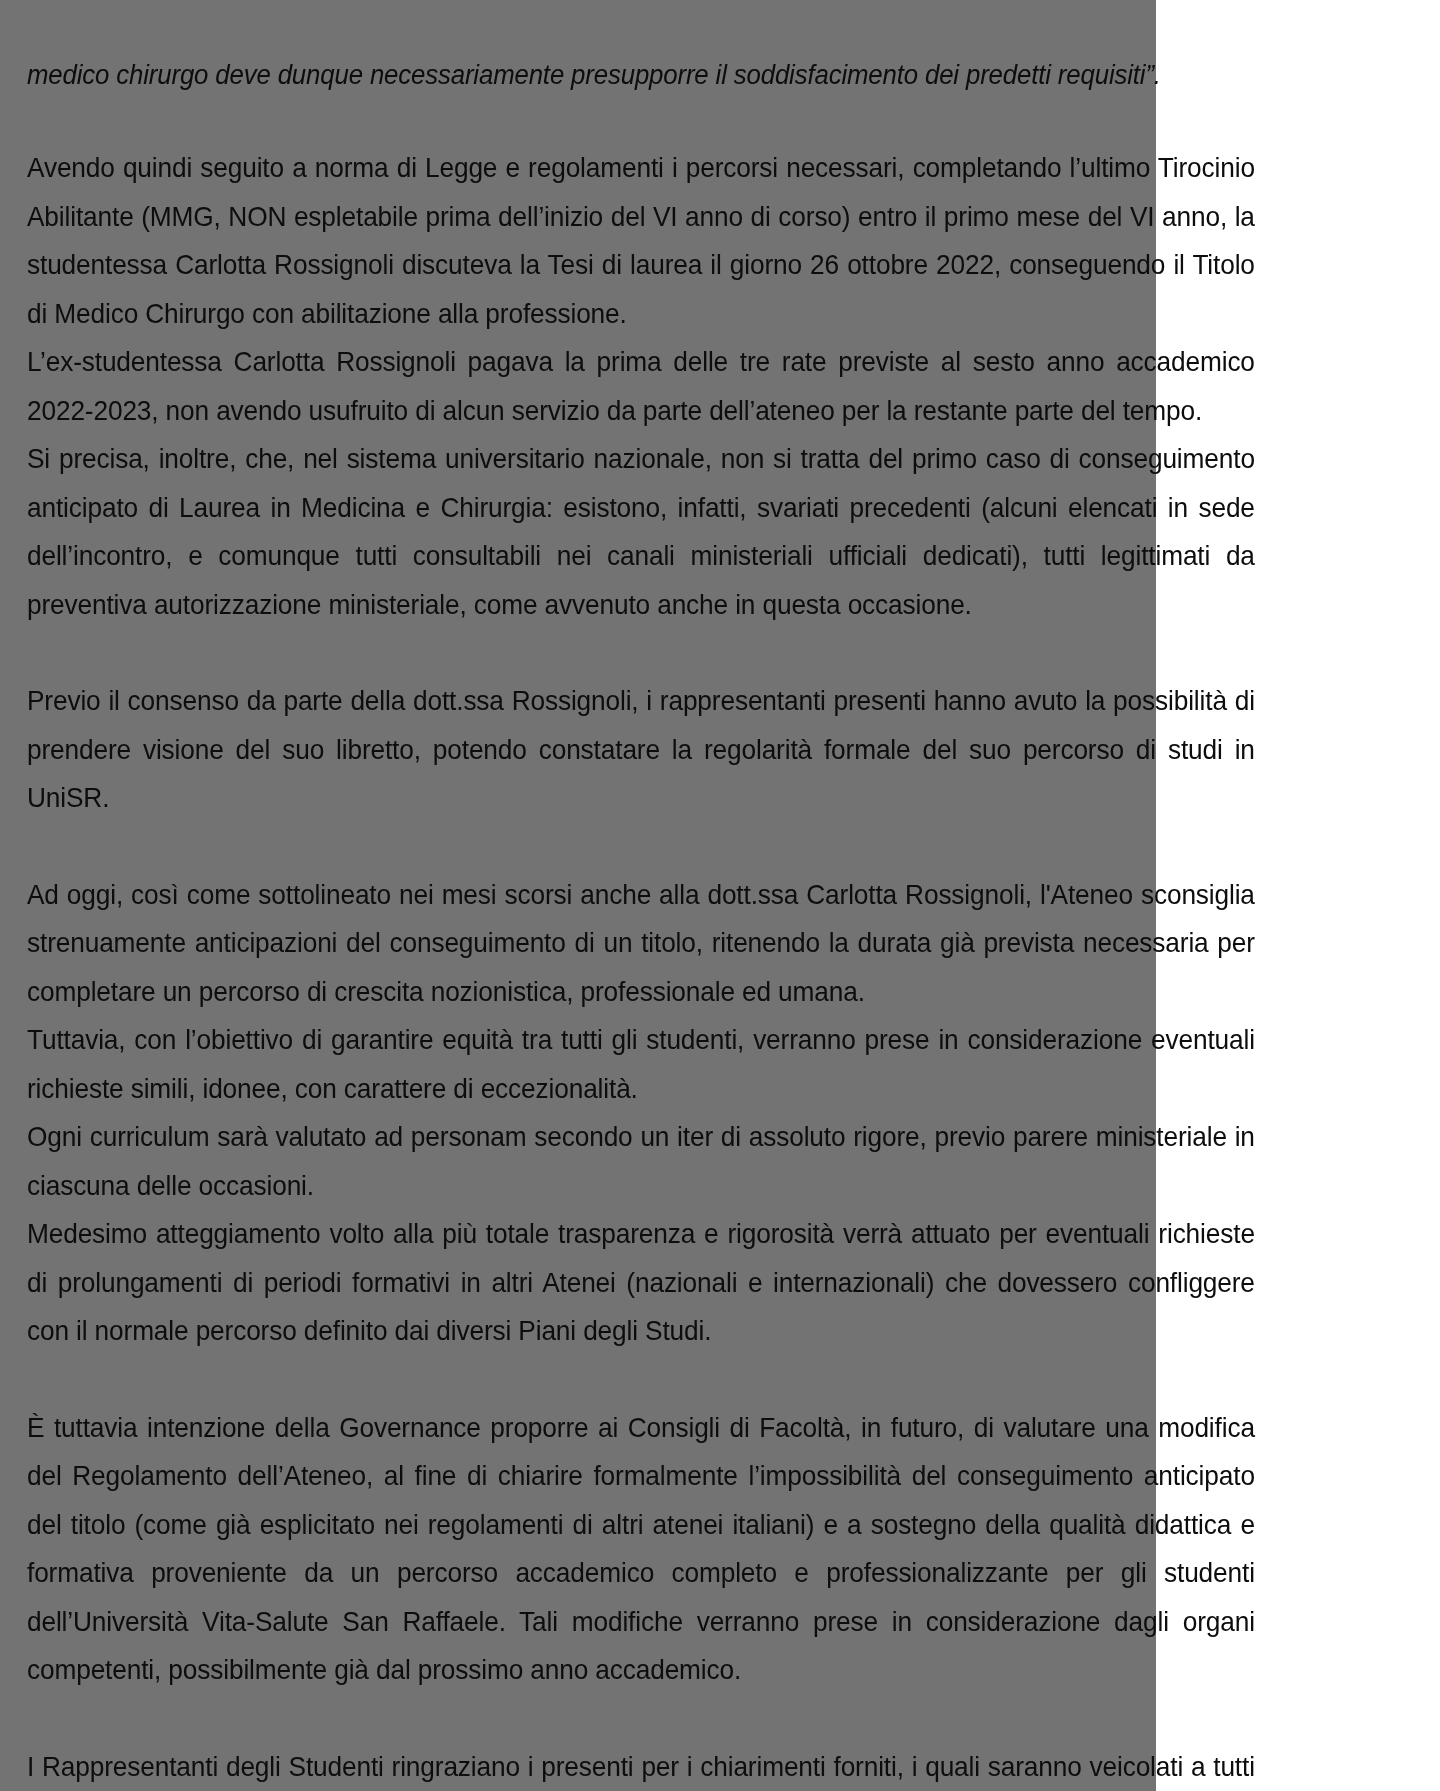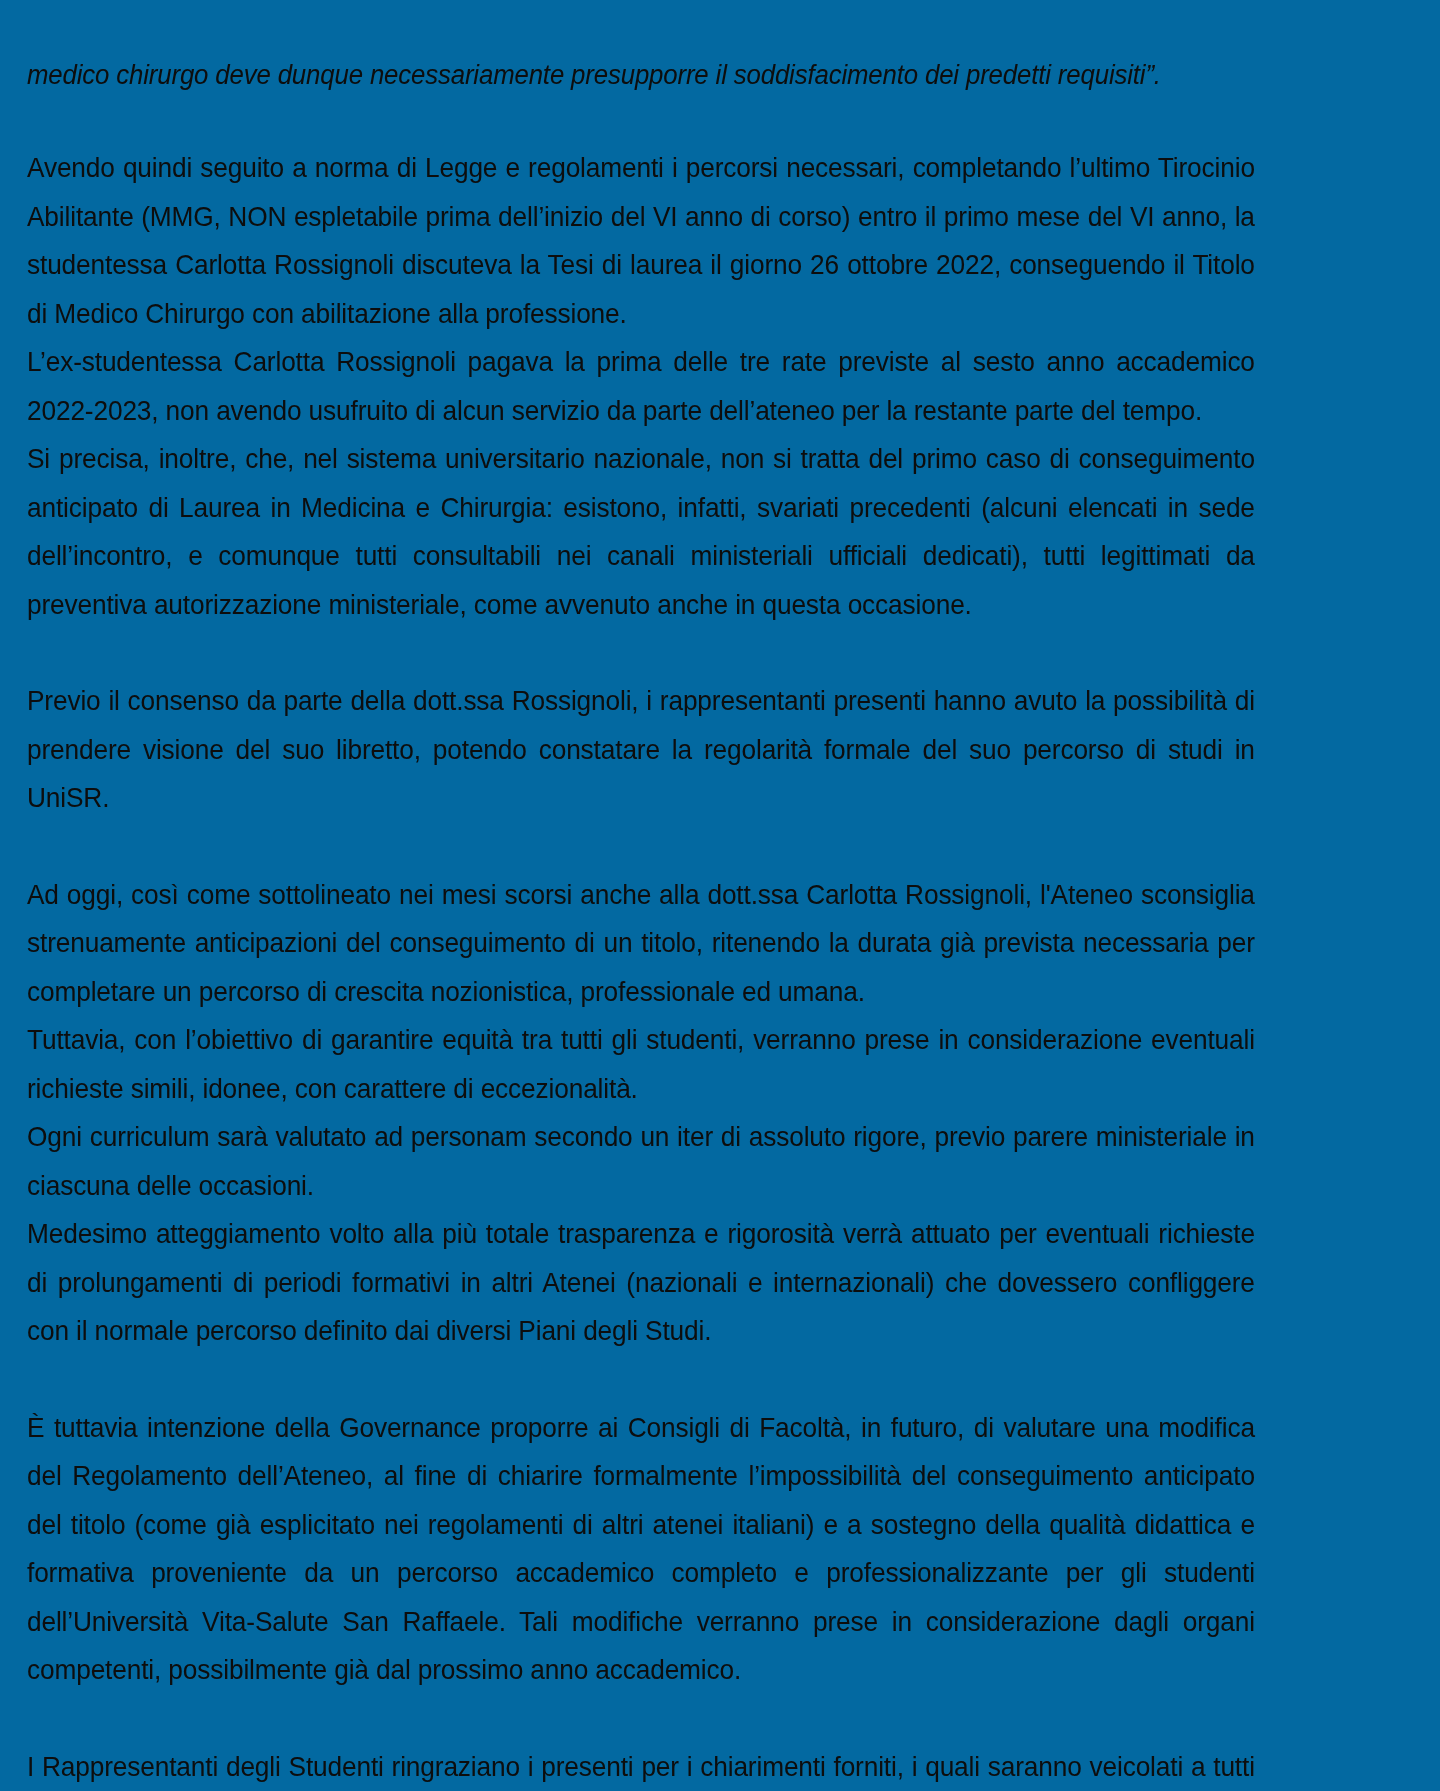--- a/index.html
+++ b/index.html
@@ -12,23 +12,23 @@
     width: 1440px;
     height: 1791px;
     overflow: hidden;
     font-family: "Liberation Sans", "DejaVu Sans", sans-serif;
     color: #111111;
     -webkit-font-smoothing: antialiased;
   }
 
   .page {
     position: relative;
-    width: 1440px;
+    width: 1156px;
     height: 1791px;
-    background: #0369a1;
+    background: #737373;
     box-sizing: border-box;
     padding: 0;
   }
 
   .doc-body {
     position: absolute;
     left: 27px;
     top: 52px;
     width: 1228px;
   }

